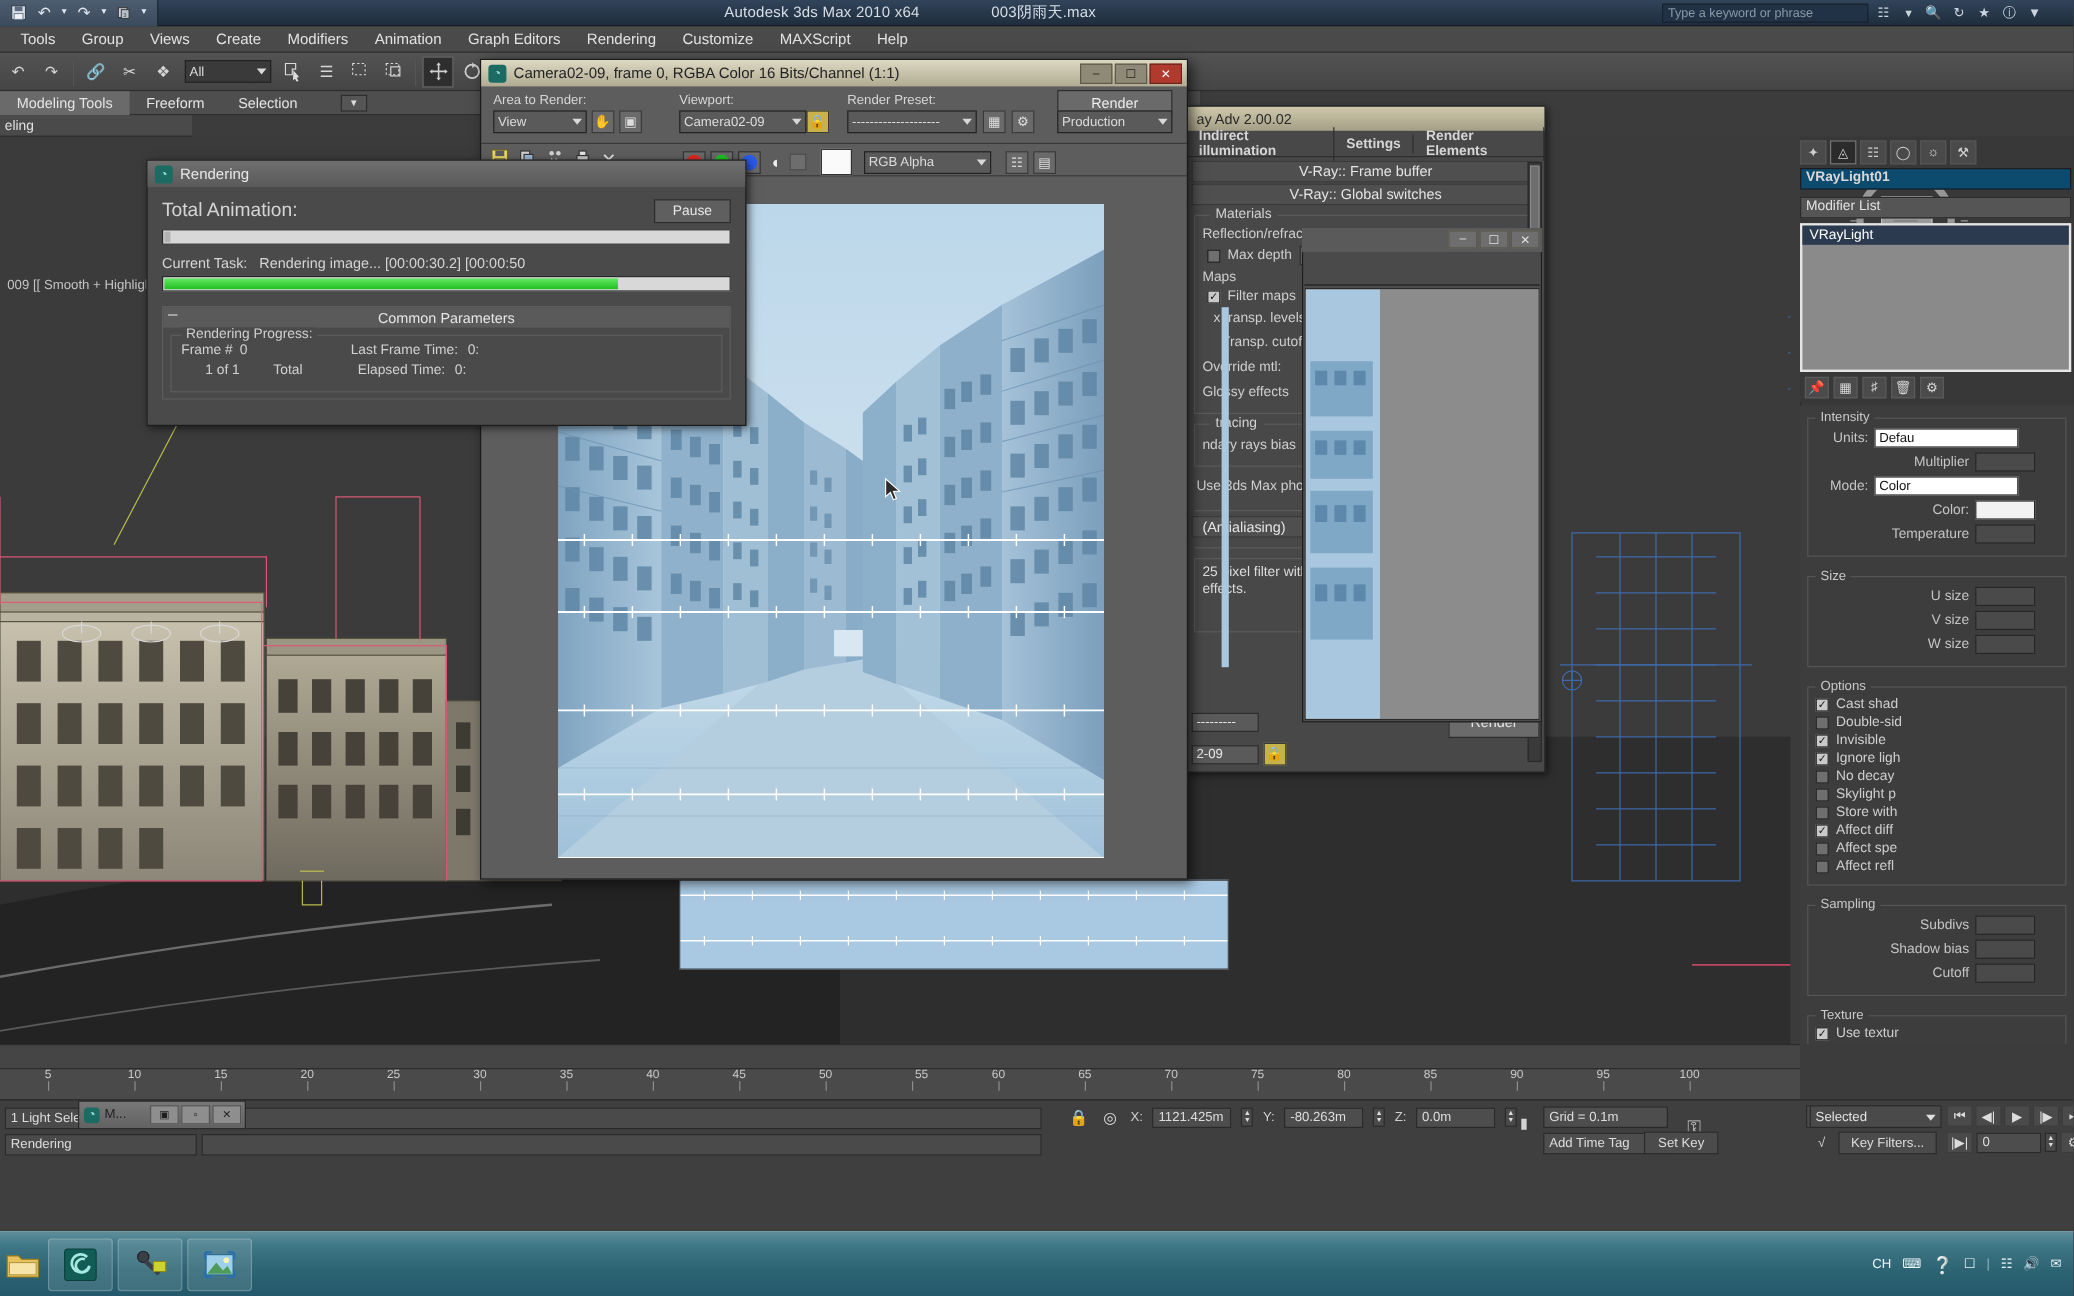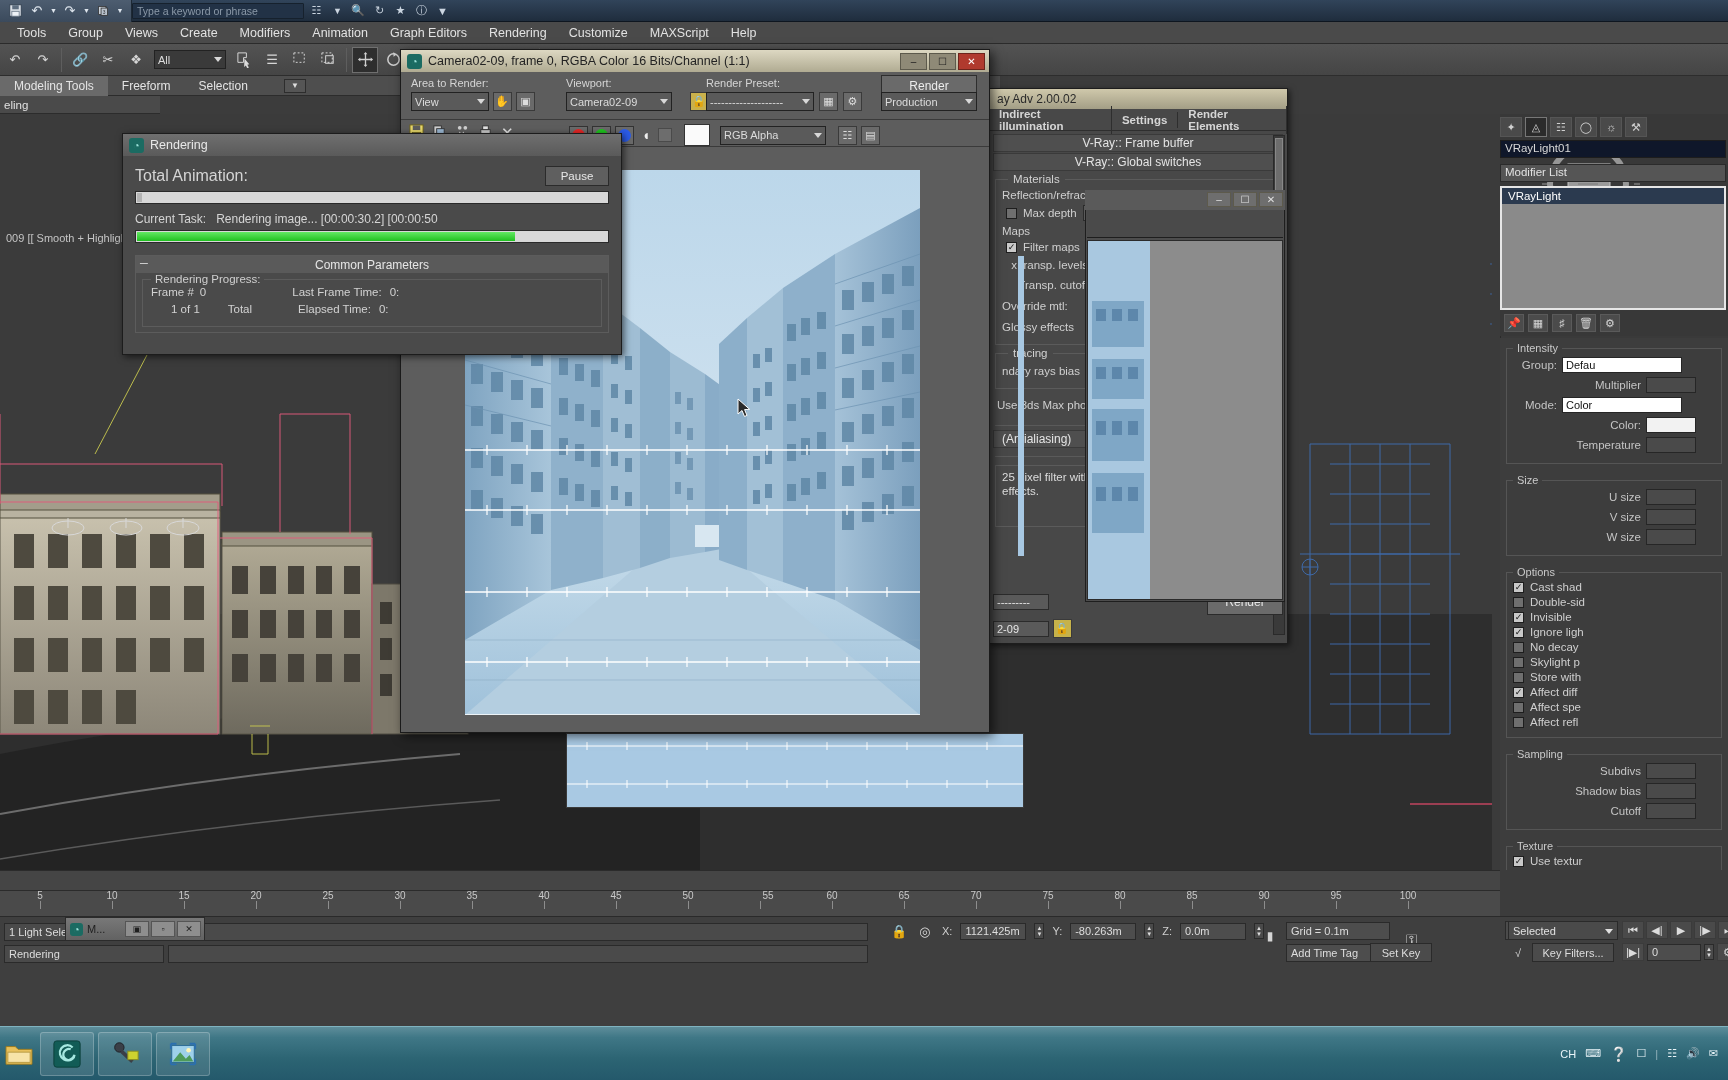--- a/index.html
+++ b/index.html
@@ -84,21 +84,21 @@
 
   
   #wm { left:0px; top:748px; width:620px; height:122px; }
 
   
   #cmdpanel { left:1500px; top:114px; width:228px; height:756px; background:#3a3a3a; border-left:1px solid #2a2a2a; }
   #cmd-preview { left:1500px; top:114px; width:228px; height:222px; background:#333; }
   #cp-icons { position:absolute; left:1497px; top:116px; width:231px; height:22px; display:flex; gap:3px; padding-left:3px; align-items:center;}
   .cpi { width:22px;height:20px;border:1px solid #555; background:#4a4a4a; display:flex;align-items:center;justify-content:center;color:#d0d0d0;font-size:11px;}
   .cpi.act { background:#2b2b2b; border-color:#777; }
-  #cp-name { position:absolute; left:1500px; top:140px; width:226px; height:18px; background:#0f172a; border:1px solid #1d1d1d; color:#d8d8d8; font-size:11.5px; padding:1px 4px; }
+  #cp-name { position:absolute; left:1500px; top:140px; width:226px; height:18px; background:#0c4a6e; border:1px solid #1d1d1d; color:#d8d8d8; font-size:11.5px; padding:1px 4px;font-weight:bold; }
   #cp-modlabel { position:absolute; left:1500px; top:164px; width:226px; height:18px; background:#555; border:1px solid #2b2b2b; color:#e2e2e2; font-size:11.5px; padding:1px 4px; }
   #cp-modlist { position:absolute; left:1500px; top:186px; width:226px; height:124px; background:#8a8a8a; border:2px solid #e6e6e6; }
   #cp-modlist .sel { background:#2b3a4f; color:#fff; font-size:11.5px; padding:2px 6px; }
   #cp-modtools { position:absolute; left:1500px; top:312px; width:226px; height:22px; display:flex; align-items:center; gap:4px; padding-left:4px;}
   .mt { width:20px;height:18px;border:1px solid #5a5a5a;background:#4b4b4b;display:flex;align-items:center;justify-content:center;color:#d4d4d4;font-size:11px;}
   #cp-rollouts { position:absolute; left:1500px; top:338px; width:228px; height:532px; background:#3d3d3d; overflow:hidden; font-size:11.5px; }
   .grp { border:1px solid #555; margin:4px 6px 16px 6px; padding:8px 6px 6px 6px; position:relative; }
   .grp > .gl { position:absolute; top:-7px; left:6px; background:#3d3d3d; padding:0 4px; color:#c9c9c9; font-size:11px; }
   .fr { display:flex; align-items:center; margin-bottom:4px; gap:5px; }
   .fr .lbl { color:#c4c4c4; font-size:11.5px; white-space:nowrap;}
@@ -194,20 +194,24 @@
     <div class="qbtn">↷</div>
     <div class="qbtn" style="width:9px;font-size:7px">▼</div>
     <div class="qbtn">
       <svg width="13" height="13" viewBox="0 0 16 16">
           <rect x="2" y="3" width="9" height="10" fill="#cfd6de" stroke="#333"></rect>
           <rect x="5" y="5" width="8" height="9" fill="#b9c2cc" stroke="#333"></rect>
           <text x="7" y="12" font-size="6" fill="#333">3</text>
         </svg>
     </div>
     <div class="qbtn" style="width:10px;font-size:7px">▼</div>
+  </div>
+  <div id="apptitle">
+    <span>Autodesk 3ds Max  2010 x64</span>
+    <span class="fname">003阴雨天.max</span>
   </div>
   <div id="searchwrap">
     <div id="searchbox">Type a keyword or phrase</div>
     <span class="tbicon">☷</span>
     <span class="tbicon" style="font-size:9px">▼</span>
     <span class="tbicon">🔍</span>
     <span class="tbicon">↻</span>
     <span class="tbicon">★</span>
     <span class="tbicon">ⓘ</span>
     <span class="tbicon">▼</span>
@@ -476,21 +480,21 @@
   <div class="mt">♯</div>
   <div class="mt">🗑</div>
   <div class="mt">⚙</div>
 </div>
 
 <div id="cp-rollouts">
 
   <div class="grp" style="margin-top:10px">
     <span class="gl">Intensity</span>
     <div class="fr">
-        <span class="lbl" style="width:44px;text-align:right">Group:</span>
+        <span class="lbl" style="width:44px;text-align:right">Units:</span>
       <div class="fldw" style="width:120px">Defau</div>
       </div>
     <div class="fr">
         <span class="lbl" style="width:128px;text-align:right">Multiplier</span>
       <div class="fldd" style="width:50px"></div>
       </div>
     <div class="fr">
         <span class="lbl" style="width:44px;text-align:right">Mode:</span>
       <div class="fldw" style="width:120px">Color</div>
       </div>
@@ -750,21 +754,21 @@
         <span>View</span>
           <span class="arw"></span>
       </div>
       <div class="rbtn">✋</div>
       <div class="rbtn">▣</div>
     </div>
 
     <div class="abs" style="left:165px;top:4px">
       <span class="rlbl">Viewport:</span>
     </div>
-    <div class="abs" style="left:165px;top:20px;display:flex;align-items:center;gap:18px">
+    <div class="abs" style="left:165px;top:20px;display:flex;align-items:center;gap:0">
       <div class="combo" style="width:106px;height:19px;background:#5a5a5a">
         <span>Camera02-09</span>
           <span class="arw"></span>
       </div>
       <div class="rbtn" style="background:#c9b14c;color:#3a2c00">🔒</div>
     </div>
 
     <div class="abs" style="left:305px;top:4px">
       <span class="rlbl">Render Preset:</span>
     </div>

